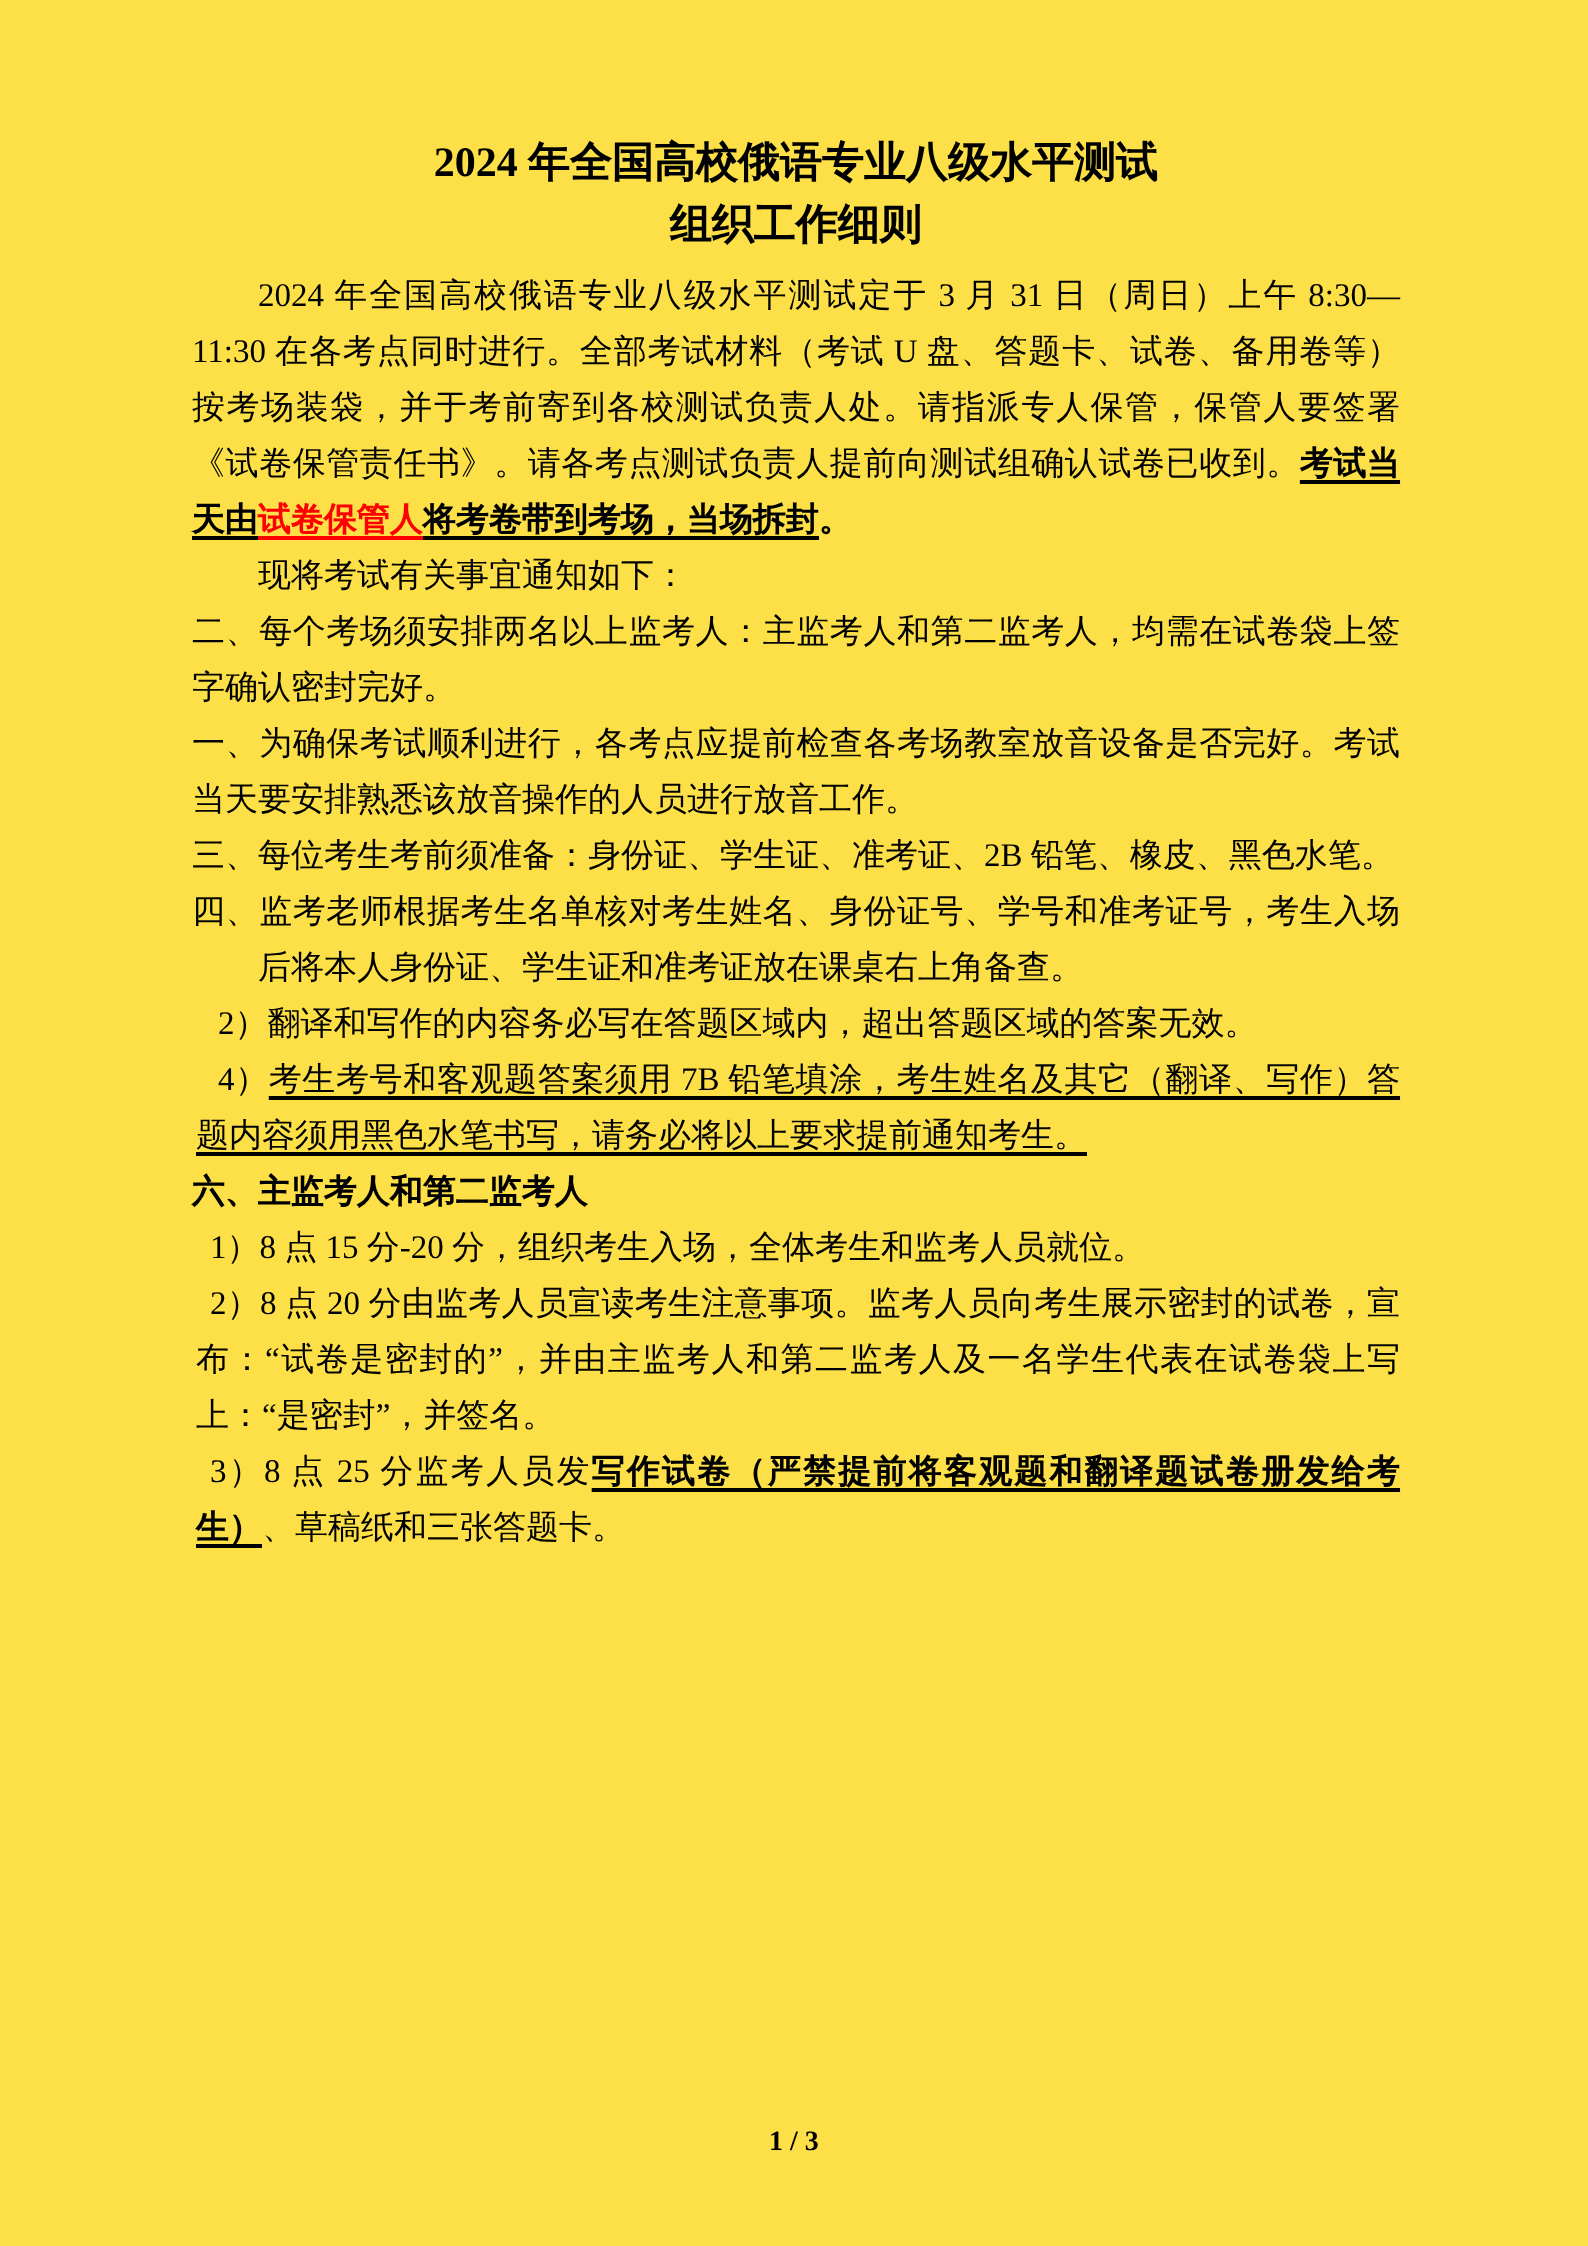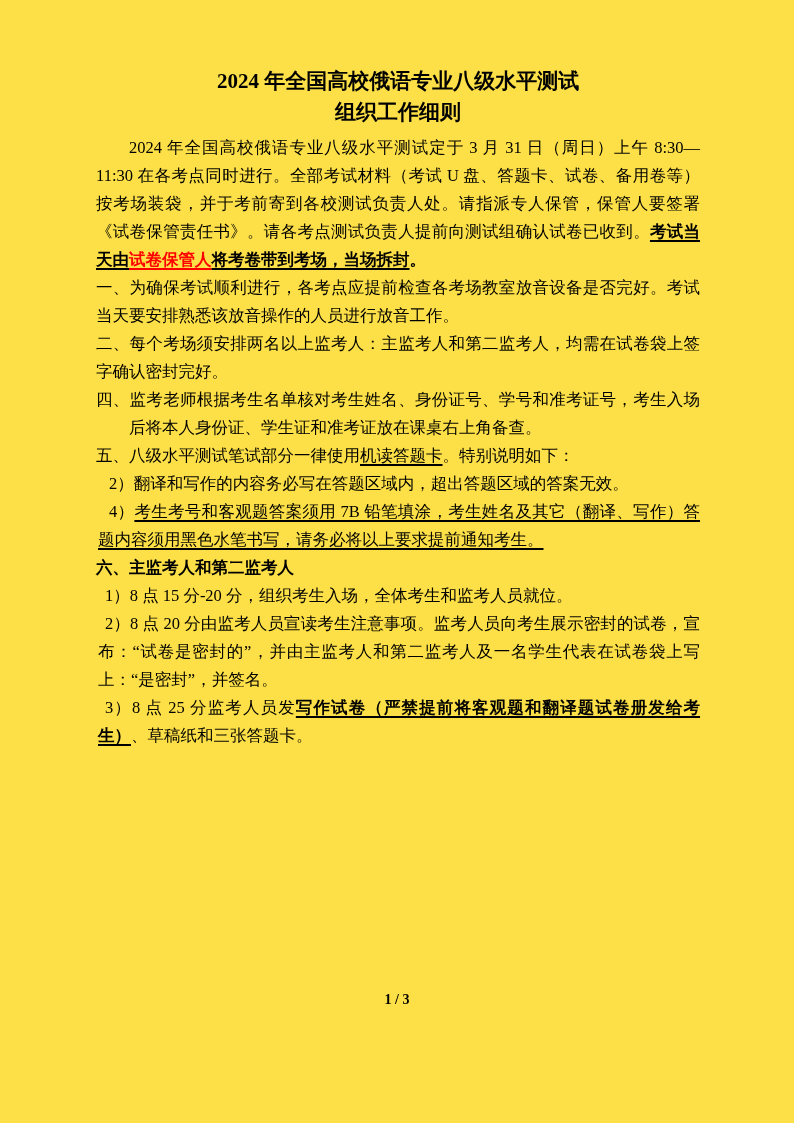--- a/index.html
+++ b/index.html
@@ -18,40 +18,41 @@
   .subs{padding-left:2px;text-indent:11px;}
   .sub6{padding-left:2px;text-indent:7px;}
   .flush{text-indent:0;}
   .r-n{}
   .r-b{font-weight:bold;}
   .r-u{text-decoration:underline;text-decoration-thickness:1.5px;text-underline-offset:3px;}
   .r-bu{font-weight:bold;text-decoration:underline;text-decoration-thickness:2px;text-underline-offset:3px;}
   .r-rbu{font-weight:bold;color:#ff0000;text-decoration:underline;text-decoration-thickness:2px;text-underline-offset:3px;}
   .p-bold{font-weight:bold;}
   .footer{
-    position:absolute;left:0;right:0;top:992px;text-align:center;
+    position:absolute;left:0;right:0;top:1064px;text-align:center;
     font-size:14px;font-weight:bold;font-family:"Liberation Serif","DejaVu Serif",serif;
   }
 </style>
 </head>
 <body>
 
 <div class="page">
 
   <div class="title-block">
     <div class="title-line">2024 年全国高校俄语专业八级水平测试</div>
     <div class="title-line">组织工作细则</div>
   </div>
 
   <div class="doc-body" id="doc-body">
       <p class="para first2"><span class="r-n">2024 年全国高校俄语专业八级水平测试定于 3 月 31 日（周日）上午 8:30—11:30 在各考点同时进行。全部考试材料（考试 U 盘、答题卡、试卷、备用卷等）按考场装袋，并于考前寄到各校测试负责人处。请指派专人保管，保管人要签署《试卷保管责任书》。请各考点测试负责人提前向测试组确认试卷已收到。</span><span class="r-bu">考试当天由</span><span class="r-rbu">试卷保管人</span><span class="r-bu">将考卷带到考场，当场拆封</span><span class="r-b">。</span></p>
+      <p class="para first2"><span class="r-n">现将考试有关事宜通知如下：</span></p>
+      <p class="para flush"><span class="r-n">二、每个考场须安排两名以上监考人：主监考人和第二监考人，均需在试卷袋上签字确认密封完好。</span></p>
       <p class="para flush"><span class="r-n">一、为确保考试顺利进行，各考点应提前检查各考场教室放音设备是否完好。考试当天要安排熟悉该放音操作的人员进行放音工作。</span></p>
-      <p class="para flush"><span class="r-n">二、每个考场须安排两名以上监考人：主监考人和第二监考人，均需在试卷袋上签字确认密封完好。</span></p>
+      <p class="para hang2"><span class="r-n">三、每位考生考前须准备：身份证、学生证、准考证、2B 铅笔、橡皮、黑色水笔。</span></p>
       <p class="para hang2"><span class="r-n">四、监考老师根据考生名单核对考生姓名、身份证号、学号和准考证号，考生入场后将本人身份证、学生证和准考证放在课桌右上角备查。</span></p>
-      <p class="para flush"><span class="r-n">五、八级水平测试笔试部分一律使用</span><span class="r-u">机读答题卡</span><span class="r-n">。特别说明如下：</span></p>
       <p class="para subs"><span class="r-n">2）翻译和写作的内容务必写在答题区域内，超出答题区域的答案无效。</span></p>
       <p class="para subs"><span class="r-n">4）</span><span class="r-u">考生考号和客观题答案须用 7B 铅笔填涂，考生姓名及其它（翻译、写作）答题内容须用黑色水笔书写，请务必将以上要求提前通知考生。</span></p>
       <p class="para flush p-bold"><span class="r-b">六、主监考人和第二监考人</span></p>
       <p class="para sub6"><span class="r-n">1）8 点 15 分-20 分，组织考生入场，全体考生和监考人员就位。</span></p>
       <p class="para sub6"><span class="r-n">2）8 点 20 分由监考人员宣读考生注意事项。监考人员向考生展示密封的试卷，宣布：“试卷是密封的”，并由主监考人和第二监考人及一名学生代表在试卷袋上写上：“是密封”，并签名。</span></p>
       <p class="para sub6"><span class="r-n">3）8 点 25 分监考人员发</span><span class="r-bu">写作试卷（严禁提前将客观题和翻译题试卷册发给考生）</span><span class="r-n">、草稿纸和三张答题卡。</span></p>
     </div>
 
   <div class="footer">1 / 3</div>
 

